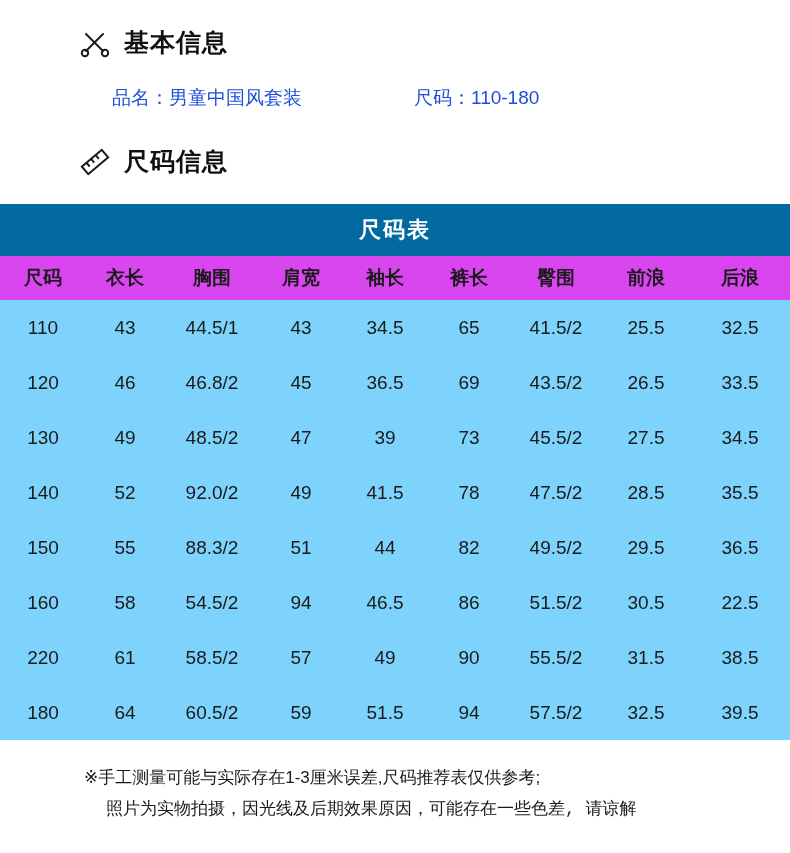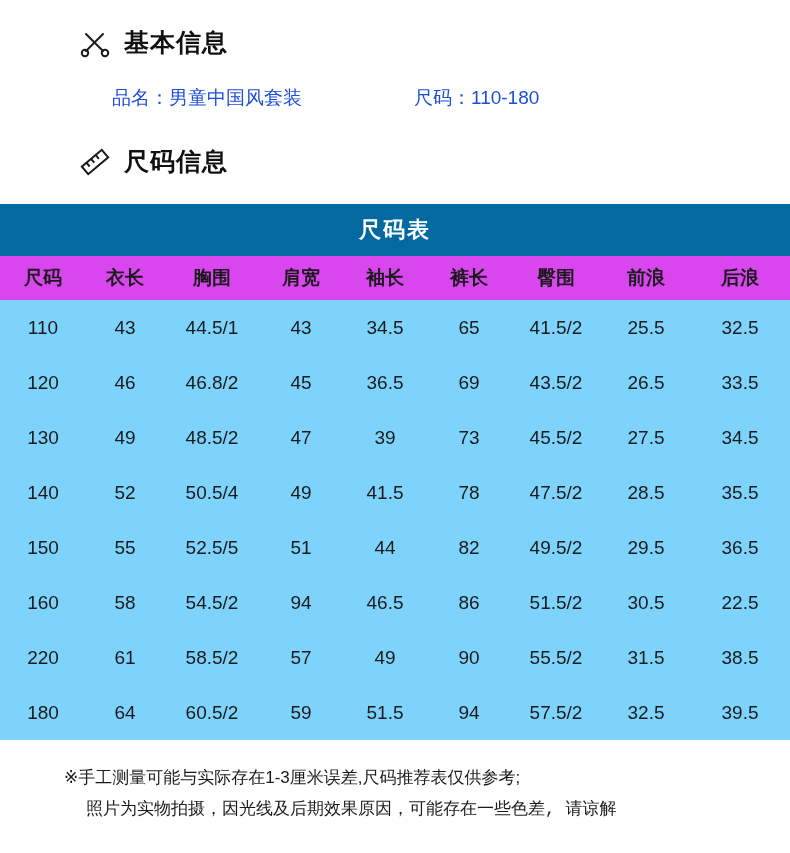--- a/index.html
+++ b/index.html
@@ -108,21 +108,21 @@
   col.c2 { width: 96px; }
   col.c3 { width: 82px; }
   col.c4 { width: 86px; }
   col.c5 { width: 82px; }
   col.c6 { width: 92px; }
   col.c7 { width: 88px; }
   col.c8 { width: 100px; }
 
   
   .notes {
-    padding-left: 64px;
+    padding-left: 84px;
     padding-right: 40px;
     margin-top: 22px;
   }
   .notes .note {
     font-size: 17px;
     color: #1a1a1a;
     line-height: 1.9;
   }
   .notes .note.indent {
     padding-left: 22px;
@@ -226,32 +226,32 @@
         <td>47</td>
         <td>39</td>
         <td>73</td>
         <td>45.5/2</td>
         <td>27.5</td>
         <td>34.5</td>
       </tr>
       <tr>
         <td>140</td>
         <td>52</td>
-        <td>50.5/4</td>
+        <td>92.0/2</td>
         <td>49</td>
         <td>41.5</td>
         <td>78</td>
         <td>47.5/2</td>
         <td>28.5</td>
         <td>35.5</td>
       </tr>
       <tr>
         <td>150</td>
         <td>55</td>
-        <td>52.5/5</td>
+        <td>88.3/2</td>
         <td>51</td>
         <td>44</td>
         <td>82</td>
         <td>49.5/2</td>
         <td>29.5</td>
         <td>36.5</td>
       </tr>
       <tr>
         <td>160</td>
         <td>58</td>

